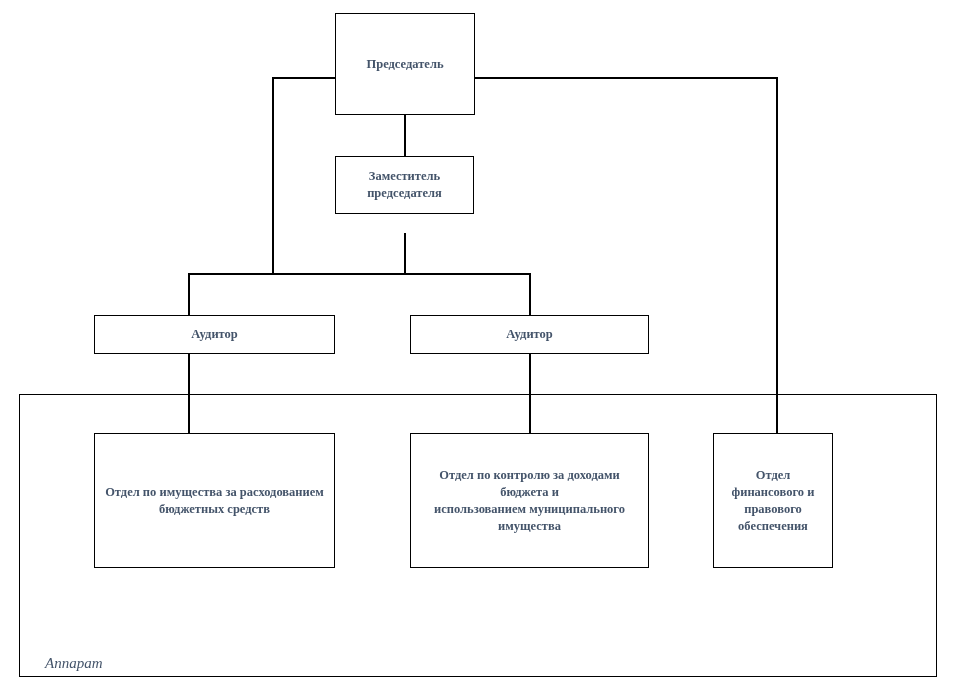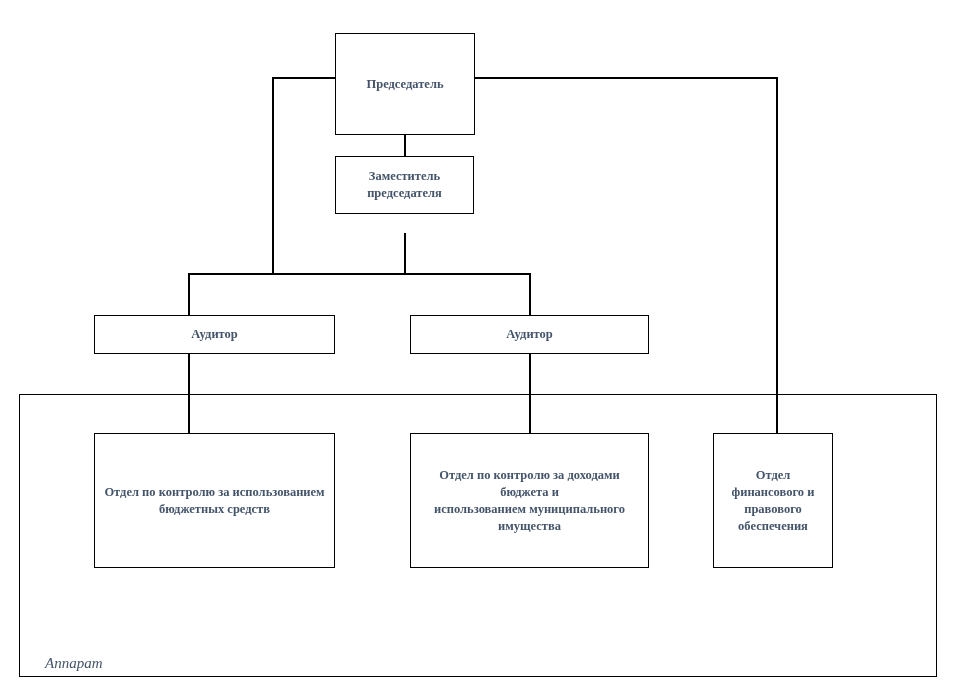--- a/index.html
+++ b/index.html
@@ -29,21 +29,21 @@
     z-index:2;
     padding:2px 4px;
   }
   .node .label{white-space:pre-line;}
   .line{
     position:absolute;
     background:var(--line-color);
     z-index:1;
   }
   
-  #node-chairman {left:335px;top:13px; width:140px;height:102px;margin-top:20px;}
+  #node-chairman {left:335px;top:13px; width:140px;height:102px;}
   #node-deputy   {left:335px;top:156px;width:139px;height:58px;}
   #node-auditor-1{left:94px; top:315px;width:241px;height:39px;}
   #node-auditor-2{left:410px;top:315px;width:239px;height:39px;}
   #node-dept-1   {left:94px; top:433px;width:241px;height:135px;}
   #node-dept-2   {left:410px;top:433px;width:239px;height:135px;}
   #node-dept-3   {left:713px;top:433px;width:120px;height:135px;}
   #apparatus-box{
     position:absolute;
     box-sizing:border-box;
     left:19px;top:394px;width:918px;height:283px;
@@ -103,21 +103,21 @@
 
   <div class="node" id="node-auditor-1">
     <span class="label">Аудитор</span>
   </div>
 
   <div class="node" id="node-auditor-2">
     <span class="label">Аудитор</span>
   </div>
 
   <div class="node" id="node-dept-1">
-    <span class="label">Отдел по контролю за использованием
+    <span class="label">Отдел по имущества за расходованием
 бюджетных средств</span>
   </div>
 
   <div class="node" id="node-dept-2">
     <span class="label">Отдел по контролю за доходами бюджета и
 использованием муниципального
 имущества</span>
   </div>
 
   <div class="node" id="node-dept-3">

